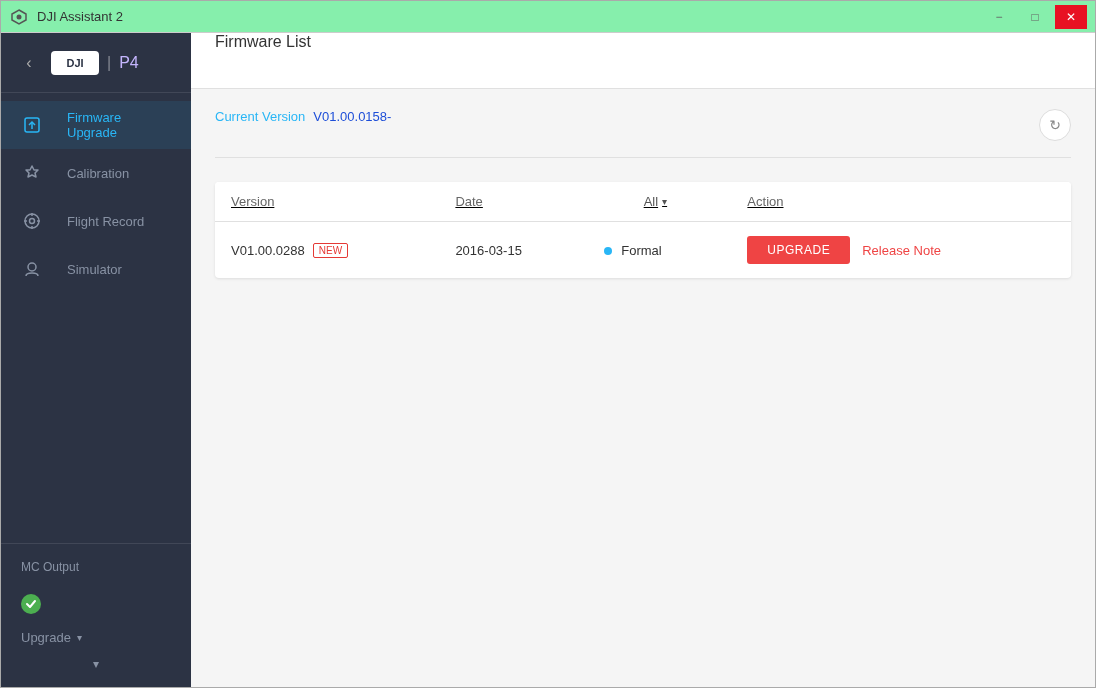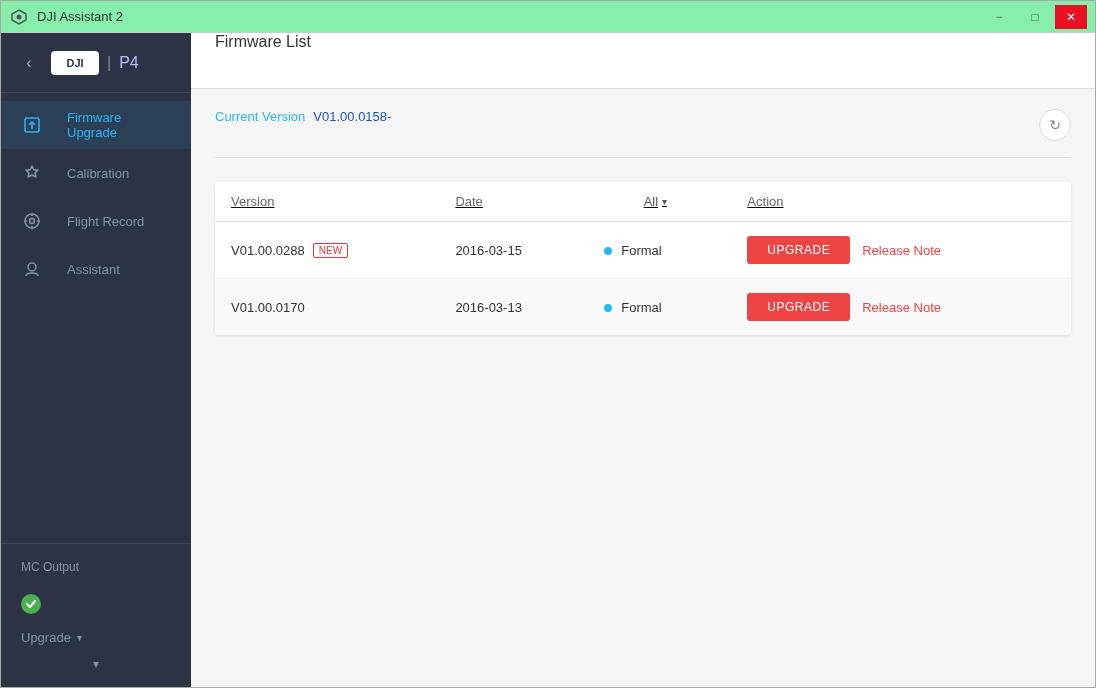--- a/index.html
+++ b/index.html
@@ -410,21 +410,21 @@
           <span class="nav-label">Flight Record</span>
         </div>
 
         <div class="nav-item">
           <div class="nav-icon">
             <svg width="20" height="20" viewBox="0 0 20 20">
               <circle cx="10" cy="8" r="4" fill="none" stroke="#8892a4" stroke-width="1.5"></circle>
               <path d="M4 17 C4 13 16 13 16 17" fill="none" stroke="#8892a4" stroke-width="1.5"></path>
             </svg>
           </div>
-          <span class="nav-label">Assistant</span>
+          <span class="nav-label">Simulator</span>
         </div>
       </div>
 
       <div class="sidebar-footer">
         <div class="mc-output">
           <span class="mc-label">MC Output</span>
         </div>
         <div class="mc-status-icon">
           <svg width="12" height="12" viewBox="0 0 12 12">
             <polyline points="2,6 5,9 10,3" fill="none" stroke="white" stroke-width="2" stroke-linecap="round" stroke-linejoin="round"></polyline>
@@ -485,32 +485,18 @@
                 <span>Formal</span>
               </td>
               <td>
                 <div class="action-cell">
                   <button class="upgrade-btn">UPGRADE</button>
                   <span class="release-note-link">Release Note</span>
                 </div>
               </td>
             </tr>
 
-            <tr style="background:#f9f9f9;">
-              <td>V01.00.0170</td>
-              <td>2016-03-13</td>
-              <td>
-                <span class="formal-dot"></span>
-                <span>Formal</span>
-              </td>
-              <td>
-                <div class="action-cell">
-                  <button class="upgrade-btn">UPGRADE</button>
-                  <span class="release-note-link">Release Note</span>
-                </div>
-              </td>
-            </tr>
           </tbody>
         </table>
       </div>
     </div>
   </div>
 </div>
 
 </body></html>

